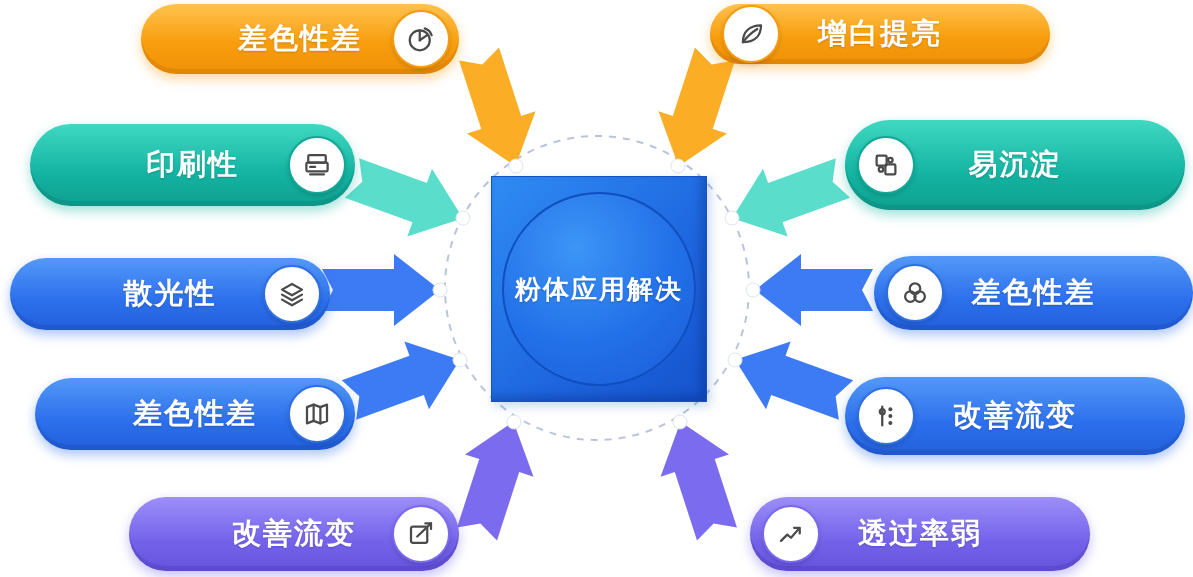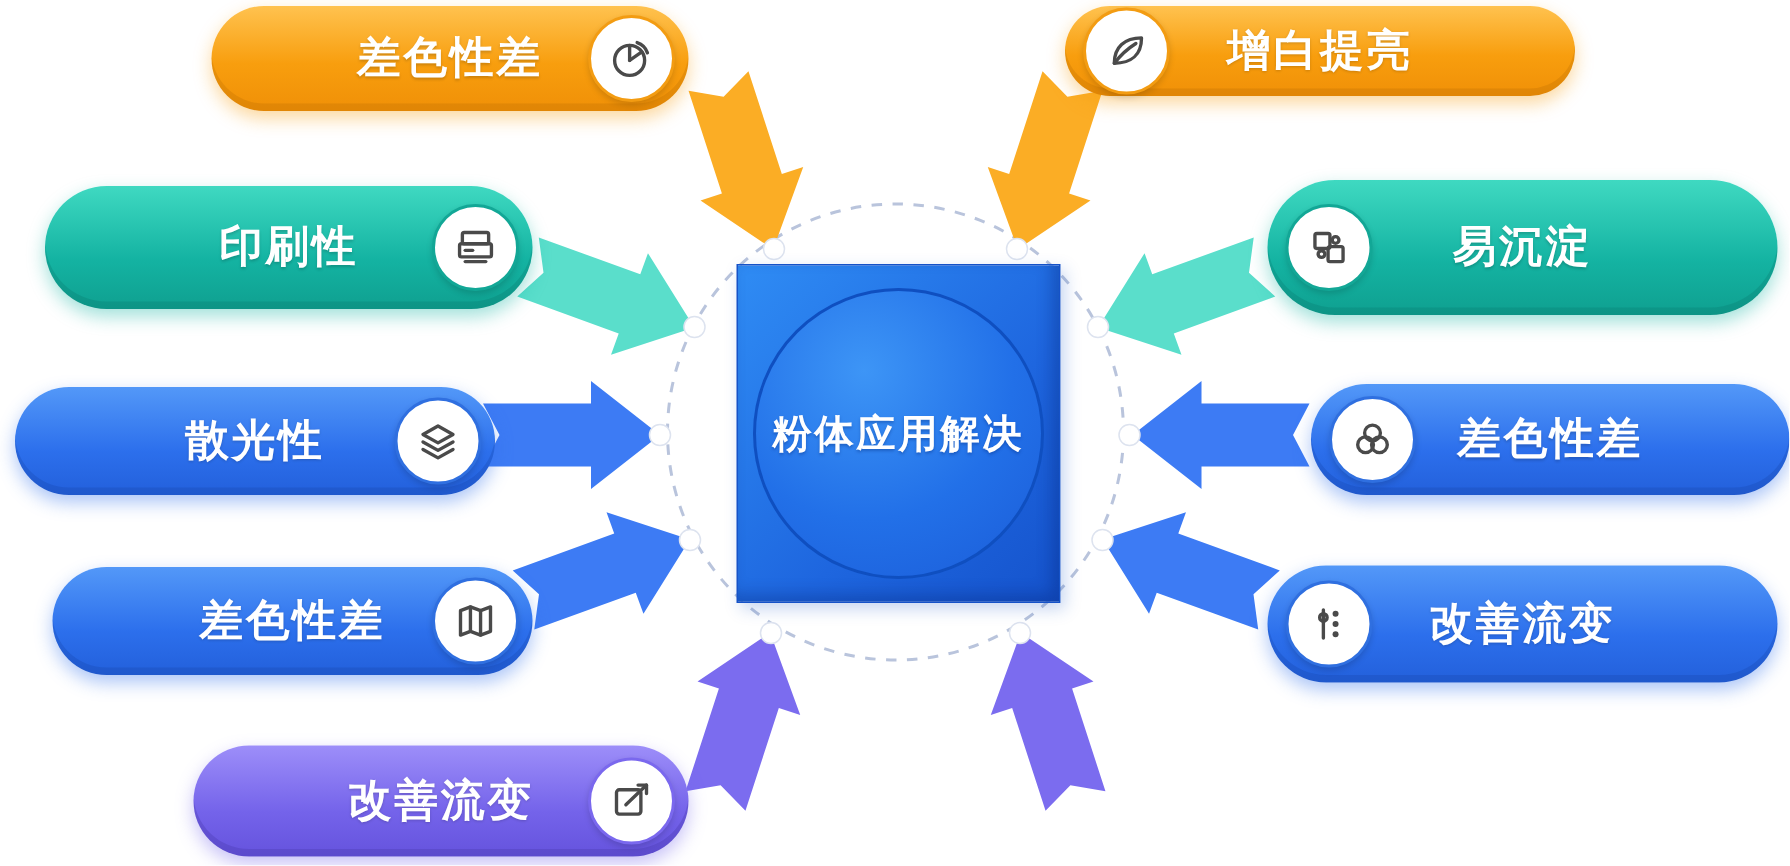--- a/index.html
+++ b/index.html
@@ -241,14 +241,25 @@
           </g>
           <g class="glyph-fill">
             <circle cx="15.5" cy="6.5" r="1.6"></circle>
             <circle cx="15.5" cy="12" r="1.6"></circle>
             <circle cx="15.5" cy="17.5" r="1.6"></circle>
           </g>
         </svg>
     </div>
   </div>
 
+  <div class="pill pill--purple icon-left pos-r5">
+    <div class="pill-label">透过率弱</div>
+    <div class="icon-ring">
+      <svg width="30" height="30" viewBox="0 0 24 24">
+          <g class="glyph">
+            <path d="M4 17.5 L9 12.5 L12 15 L18.5 7.5"></path>
+            <path d="M14.5 7 H19 V11.5"></path>
+          </g>
+        </svg>
+    </div>
+  </div>
 
 </div>
 
 </body></html>

